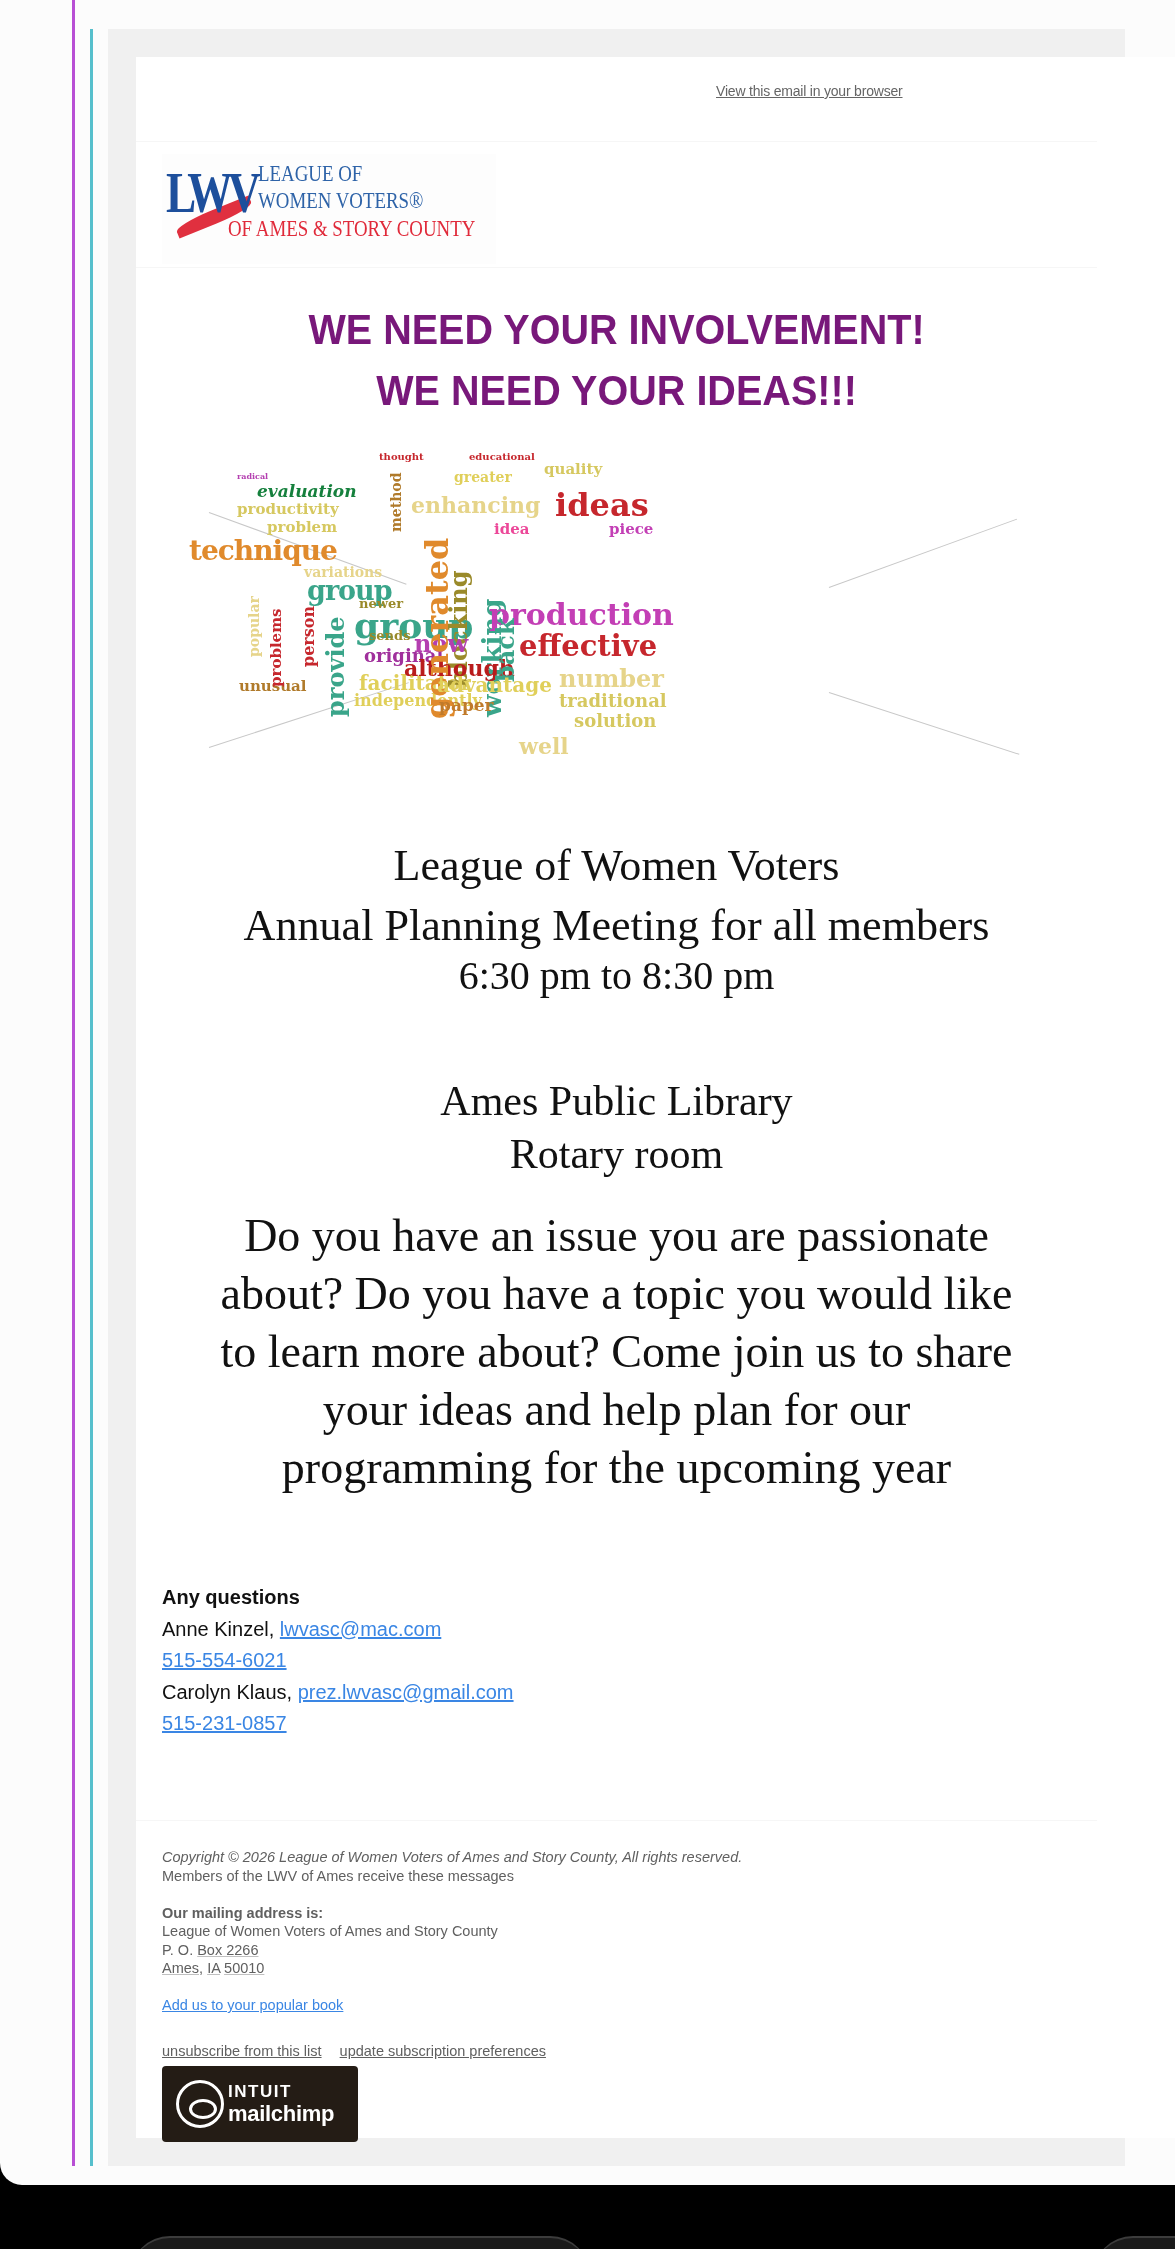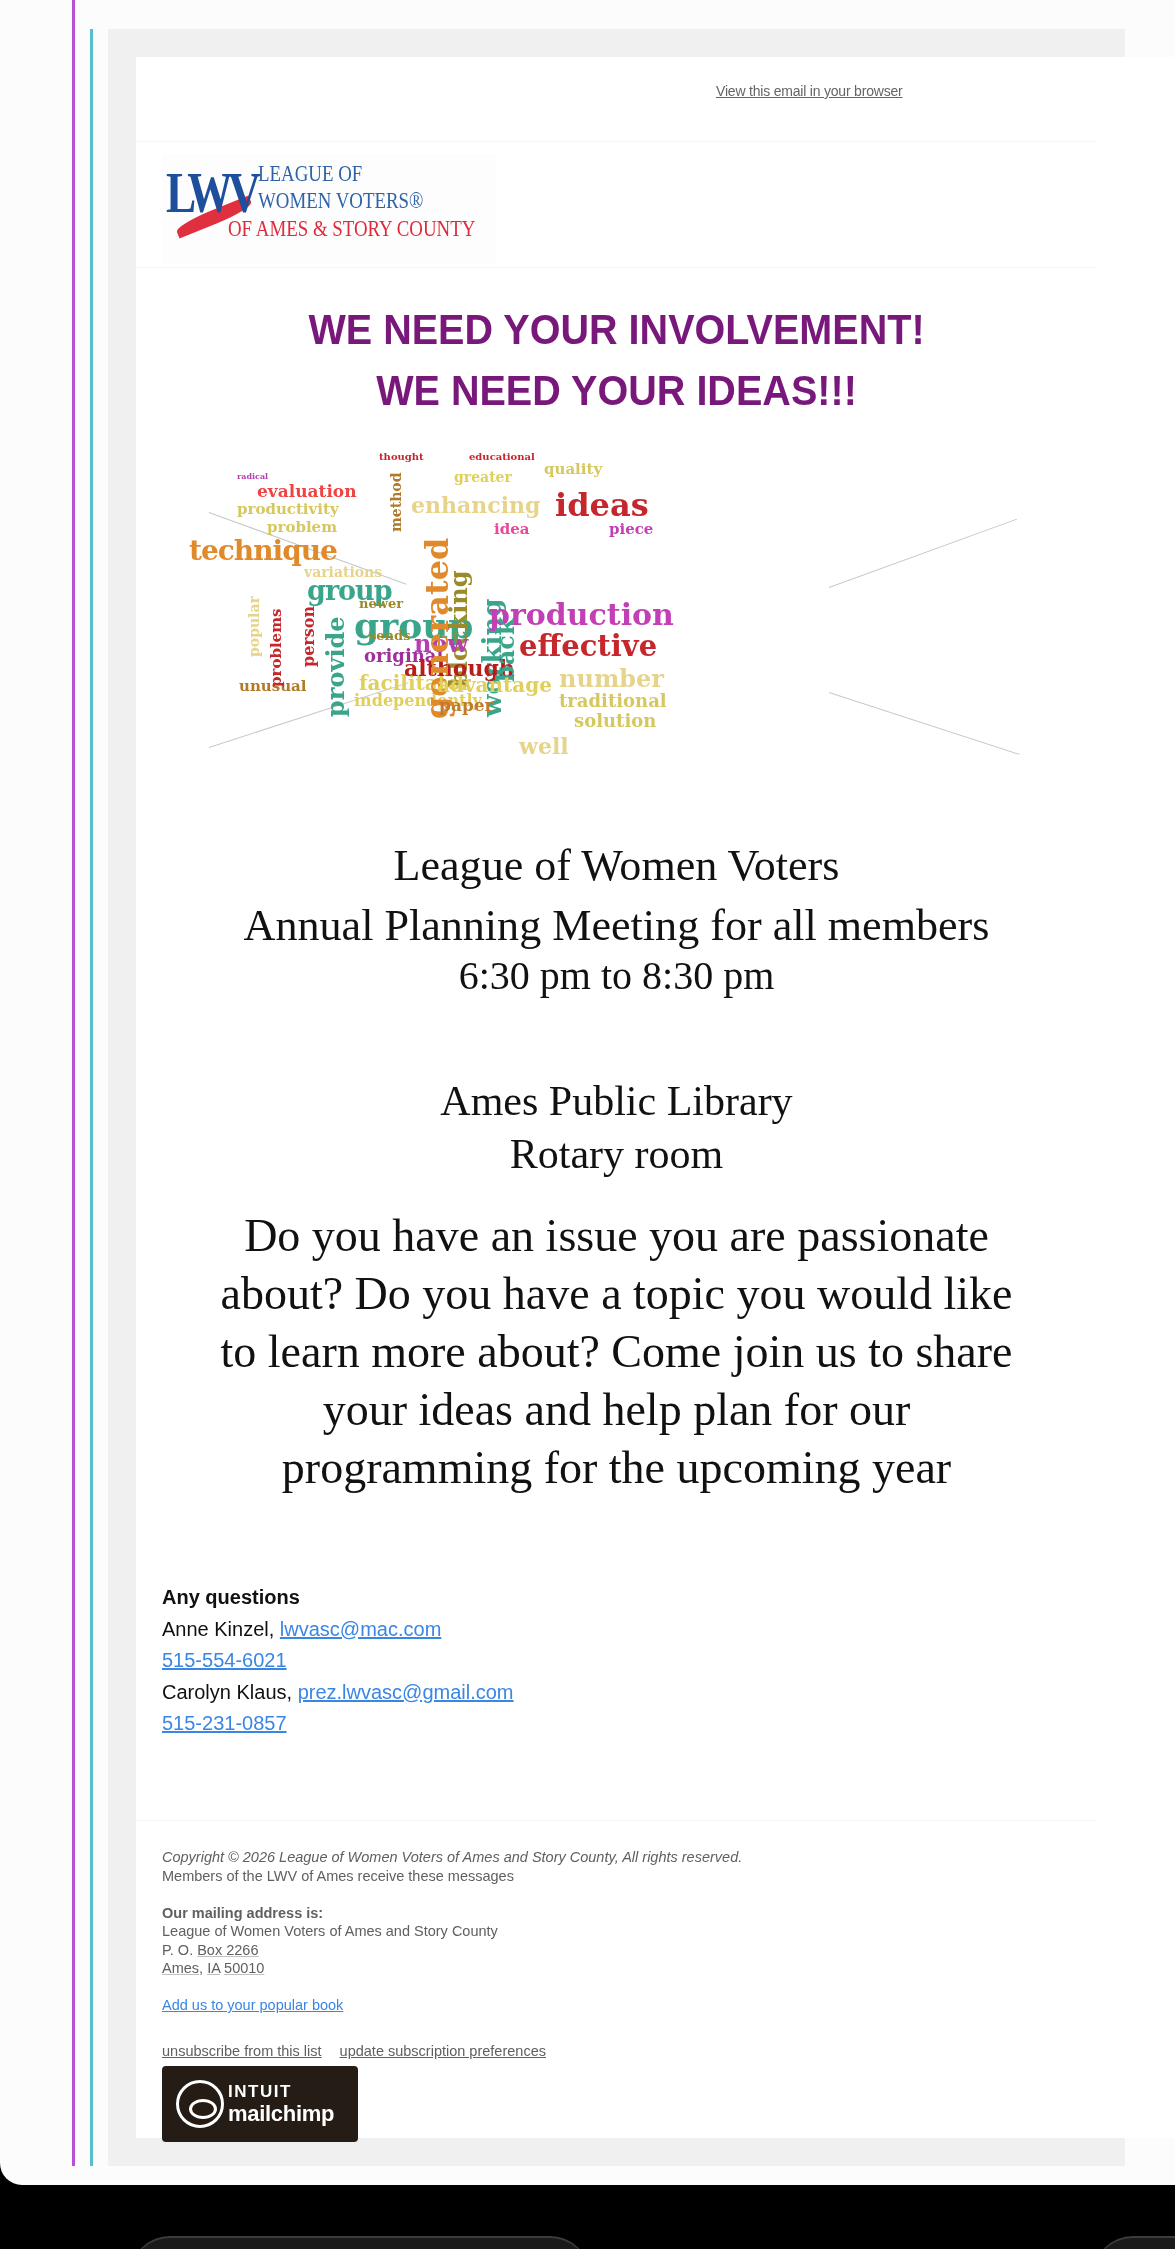--- a/index.html
+++ b/index.html
@@ -119,21 +119,21 @@
         <div>WE NEED YOUR IDEAS!!!</div>
       </div>
 
       <div class="cloud">
         <div class="ray" style="left:20px;top:95px;width:210px;transform:rotate(20deg);"></div>
         <div class="ray" style="left:20px;top:330px;width:210px;transform:rotate(-18deg);"></div>
         <div class="ray" style="left:640px;top:170px;width:200px;transform:rotate(-20deg);"></div>
         <div class="ray" style="left:640px;top:275px;width:200px;transform:rotate(18deg);"></div>
 
         <div class="w" style="left:48px;top:55px;font-size:8px;color:#b43fb0;">radical</div>
-        <div class="w" style="left:68px;top:66px;font-size:17px;color:#ef4444;">evaluation</div>
+        <div class="w" style="left:68px;top:66px;font-size:17px;color:#15803d;font-style:italic;">evaluation</div>
         <div class="w" style="left:48px;top:85px;font-size:15px;color:#d6c860;">productivity</div>
         <div class="w" style="left:78px;top:103px;font-size:15px;color:#d6c860;">problem</div>
         <div class="w" style="left:0;top:120px;font-size:28px;color:#e08a2c;letter-spacing:-1px;">technique</div>
         <div class="w" style="left:115px;top:148px;font-size:14px;color:#e6d48a;">variations</div>
         <div class="w" style="left:118px;top:160px;font-size:27px;color:#3aa58a;letter-spacing:-1px;">group</div>
         <div class="w" style="left:165px;top:190px;font-size:36px;color:#3aa58a;">group</div>
         <div class="w" style="left:175px;top:230px;font-size:18px;color:#a0309c;">original</div>
         <div class="w" style="left:170px;top:180px;font-size:13px;color:#9a8a2a;">newer</div>
         <div class="w" style="left:180px;top:212px;font-size:13px;color:#9a8a2a;">sends</div>
         <div class="w" style="left:170px;top:256px;font-size:20px;color:#e0cf5a;">facilitator</div>

